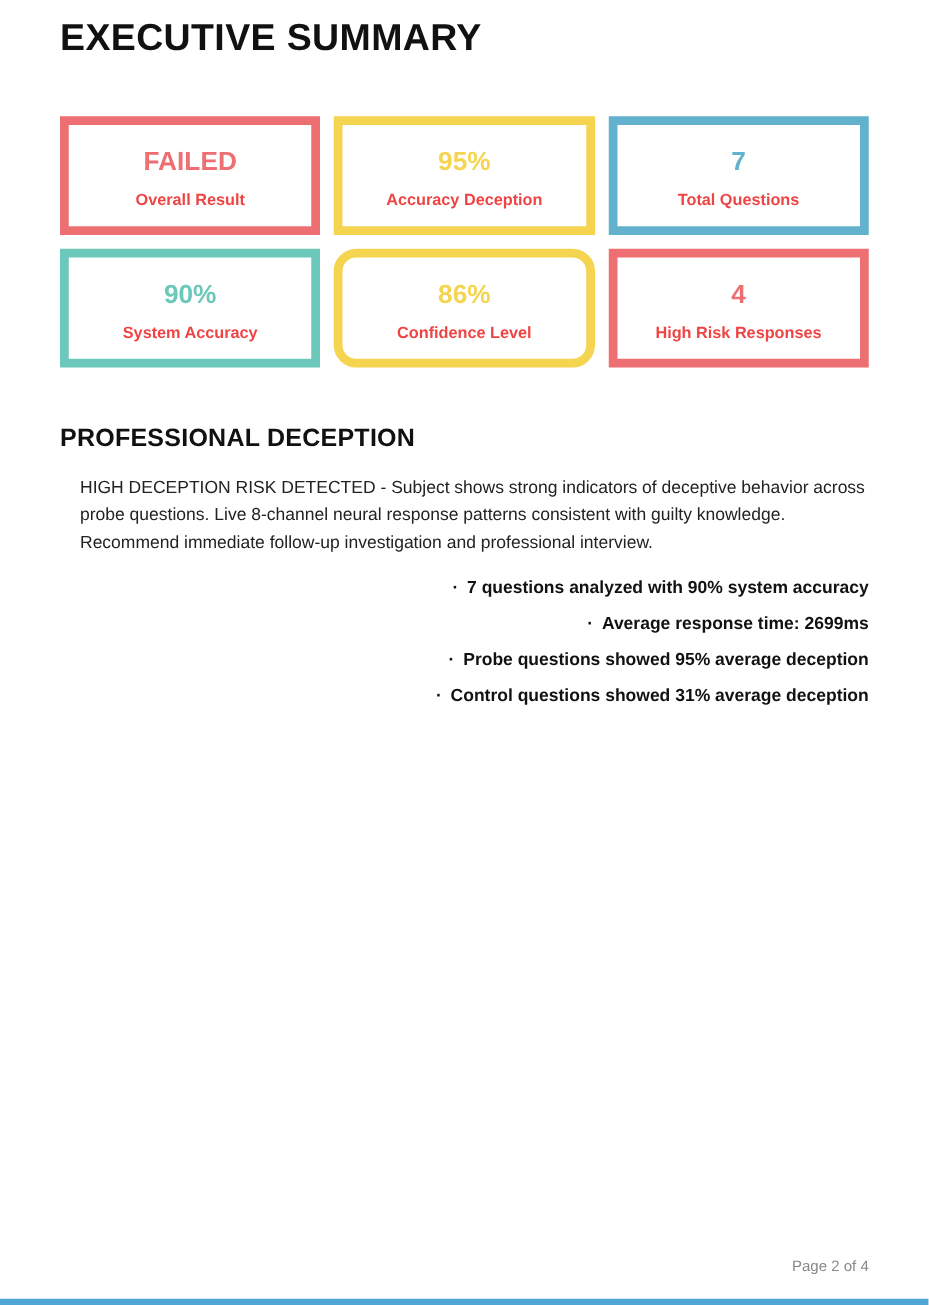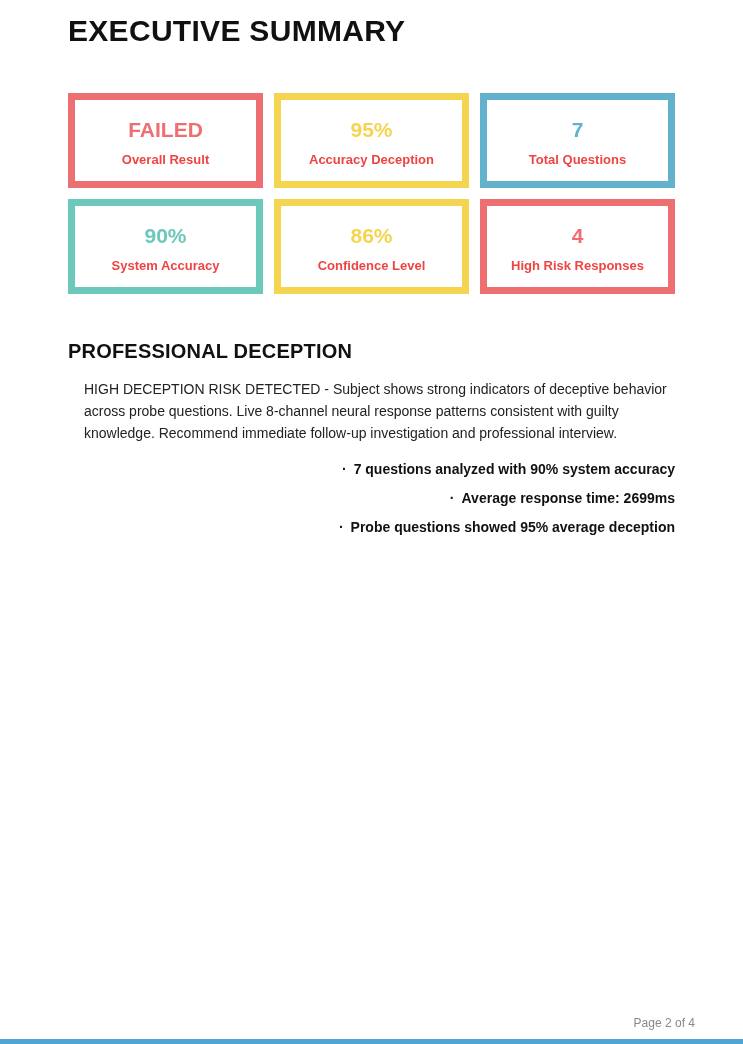--- a/index.html
+++ b/index.html
@@ -5,21 +5,21 @@
   html, body { margin: 0; padding: 0; background: #ffffff; }
   .page {
     position: relative;
     width: 743px;
     height: 1044px;
     background: #ffffff;
     overflow: hidden;
     font-family: "Liberation Sans", sans-serif;
     color: #111;
   }
-  .content { padding: 0 68px; }
+  .content { padding: 0 48px; }
 
   .doc-title {
     margin: 0;
     padding-top: 14px;
     font-size: 30px;
     font-weight: 800;
     letter-spacing: 0.3px;
     color: #111;
   }
 
@@ -83,21 +83,21 @@
     font-weight: bold;
     color: #111;
     line-height: 19px;
     margin-bottom: 10px;
   }
   .findings-list .bullet { margin-right: 7px; }
 
   .page-number {
     position: absolute;
     right: 48px;
-    bottom: 14px;
+    bottom: 24px;
     font-size: 12px;
     color: #888;
   }
   .footer-bar {
     position: absolute;
     left: 0;
     right: 0;
     bottom: 0;
     height: 5px;
     background: #4fa6d5;
@@ -121,36 +121,37 @@
         <div class="stat-label">Accuracy Deception</div>
       </div>
       <div class="stat-card" style="border-color: rgb(98, 178, 205);">
         <div class="stat-value" style="color: rgb(98, 178, 205);">7</div>
         <div class="stat-label">Total Questions</div>
       </div>
       <div class="stat-card" style="border-color: rgb(108, 200, 186);">
         <div class="stat-value" style="color: rgb(108, 200, 186);">90%</div>
         <div class="stat-label">System Accuracy</div>
       </div>
-      <div class="stat-card" style="border-color: rgb(245, 212, 79);">
+      <div class="stat-card" style="border-color: rgb(245, 212, 79); border-radius: 18px;">
         <div class="stat-value" style="color: rgb(245, 212, 79);">86%</div>
         <div class="stat-label">Confidence Level</div>
       </div>
       <div class="stat-card" style="border-color: rgb(238, 111, 114);">
         <div class="stat-value" style="color: rgb(238, 111, 114);">4</div>
         <div class="stat-label">High Risk Responses</div>
       </div>
     </div>
 
     <h2 class="section-heading">PROFESSIONAL DECEPTION</h2>
     <p class="assessment-body">HIGH DECEPTION RISK DETECTED - Subject shows strong indicators of deceptive behavior across probe questions. Live 8-channel neural response patterns consistent with guilty knowledge. Recommend immediate follow-up investigation and professional interview.</p>
 
     <ul class="findings-list">
       <li><span class="bullet">·</span><span>7 questions analyzed with 90% system accuracy</span></li>
       <li><span class="bullet">·</span><span>Average response time: 2699ms</span></li>
       <li><span class="bullet">·</span><span>Probe questions showed 95% average deception</span></li>
+      <li><span class="bullet">·</span><span>Control questions showed 31% average deception</span></li>
     </ul>
 
   </div>
 
   <div class="page-number">Page 2 of 4</div>
   <div class="footer-bar" style="background: rgb(79, 166, 213);"></div>
 </div>
 
 </body></html>

